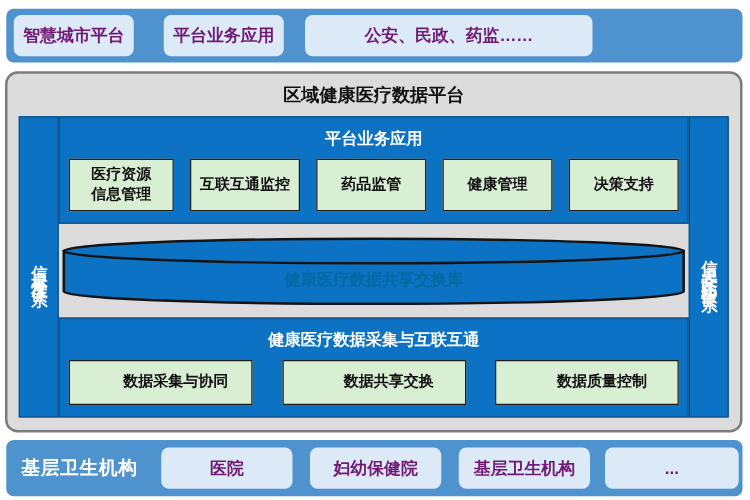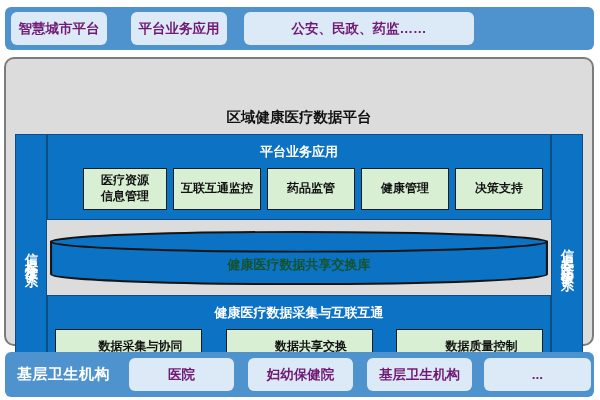--- a/index.html
+++ b/index.html
@@ -25,21 +25,21 @@
   .tb3 { width:230px; margin-left:17px; }
   .bb1 { width:105px; margin-left:12px; }
   .bb2 { width:105px; margin-left:14px; }
   .bb3 { width:105px; margin-left:14px; }
   .bb4 { width:107px; margin-left:12px; }
 
   
   .main { position:absolute; left:4px; top:57px; width:590px; height:289px;
           background:#DCDCDC; border:2px solid #7C7C7C; border-radius:10px; }
   .main-title { text-align:center; font-size:14.5px; font-weight:bold;
-                color:#111111; padding-top:8px; margin-bottom:7px;margin-top:41px; }
+                color:#111111; padding-top:8px; margin-bottom:7px; }
   .main-body { display:flex; align-items:stretch; height:241px;
                padding:0 9px; }
 
   .vbar { width:32px; background:#0C72C4; border:1px solid #0F4C81;
           color:#ffffff; font-weight:bold; font-size:13px;
           display:flex; align-items:center; justify-content:center;
           writing-mode:vertical-rl; text-orientation:upright;
           letter-spacing:4px; }
 
   .content { flex:1; display:flex; flex-direction:column; min-width:0; }
@@ -48,29 +48,29 @@
   .panel-title { color:#ffffff; text-align:center; font-weight:bold;
                  font-size:13px; padding:8px 0 7px; }
   .boxrow { display:flex; justify-content:space-between; padding:0 7px 9px; }
   .greenbox { background:#D9EFD4; border:1.5px solid #1d1d1d;
               display:flex; flex-direction:column; align-items:center;
               justify-content:center; font-size:12px; font-weight:bold;
               color:#111111; text-align:center; line-height:1.3;
               white-space:nowrap; }
   .panel1 { height:87px; }
   .p1box { width:88px; height:42px; }
-  .p1box.first { width:84px;margin-left:28px; }
+  .p1box.first { width:84px; }
   .panel2 { flex:1; }
   .p2box { width:147px; height:36px;padding-left:24px; }
 
   
   .cyl-wrap { position:relative; height:58px; margin:10px 2px 8px; }
   .cyl-wrap svg { position:absolute; inset:0; width:100%; height:100%; }
   .cyl-label { position:absolute; left:0; right:0; top:26px;
-               text-align:center; color:#14532d; font-weight:bold;
+               text-align:center; color:#0369a1; font-weight:bold;
                font-size:13px; }
 </style>
 </head>
 <body>
 
 <div class="stage">
 
   <div class="banner top">
     <div class="lightbox tb1">智慧城市平台</div>
     <div class="lightbox tb2">平台业务应用</div>

